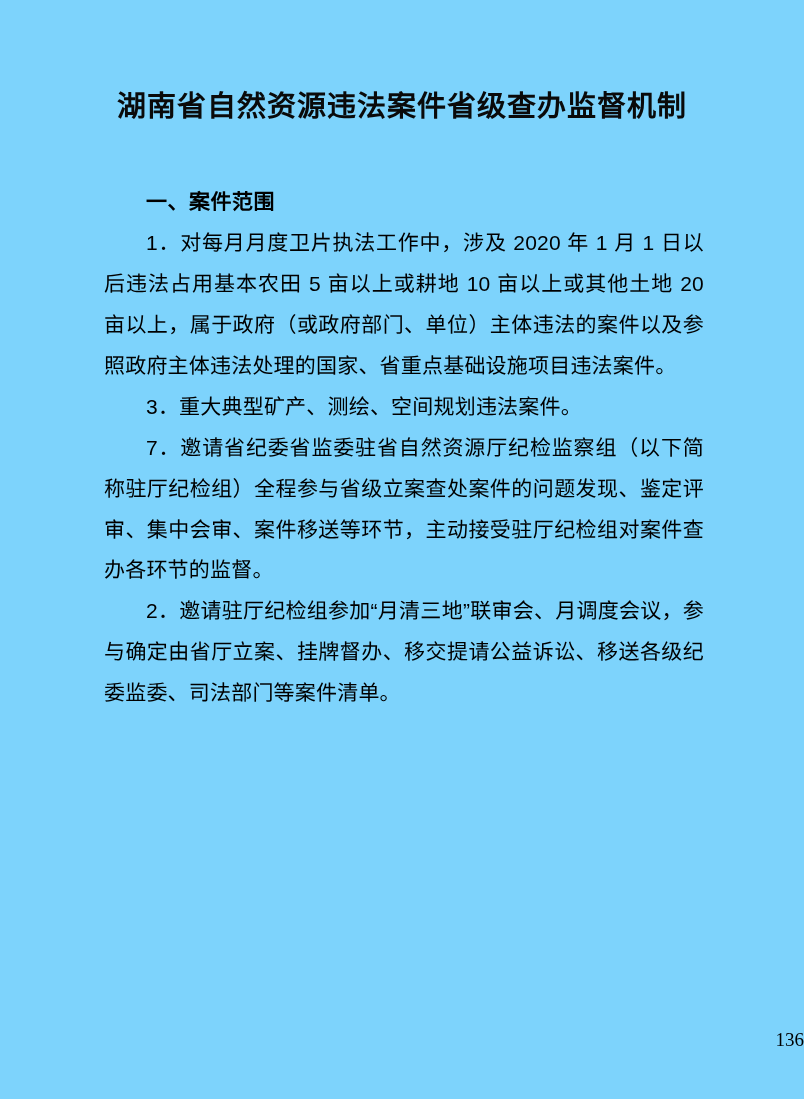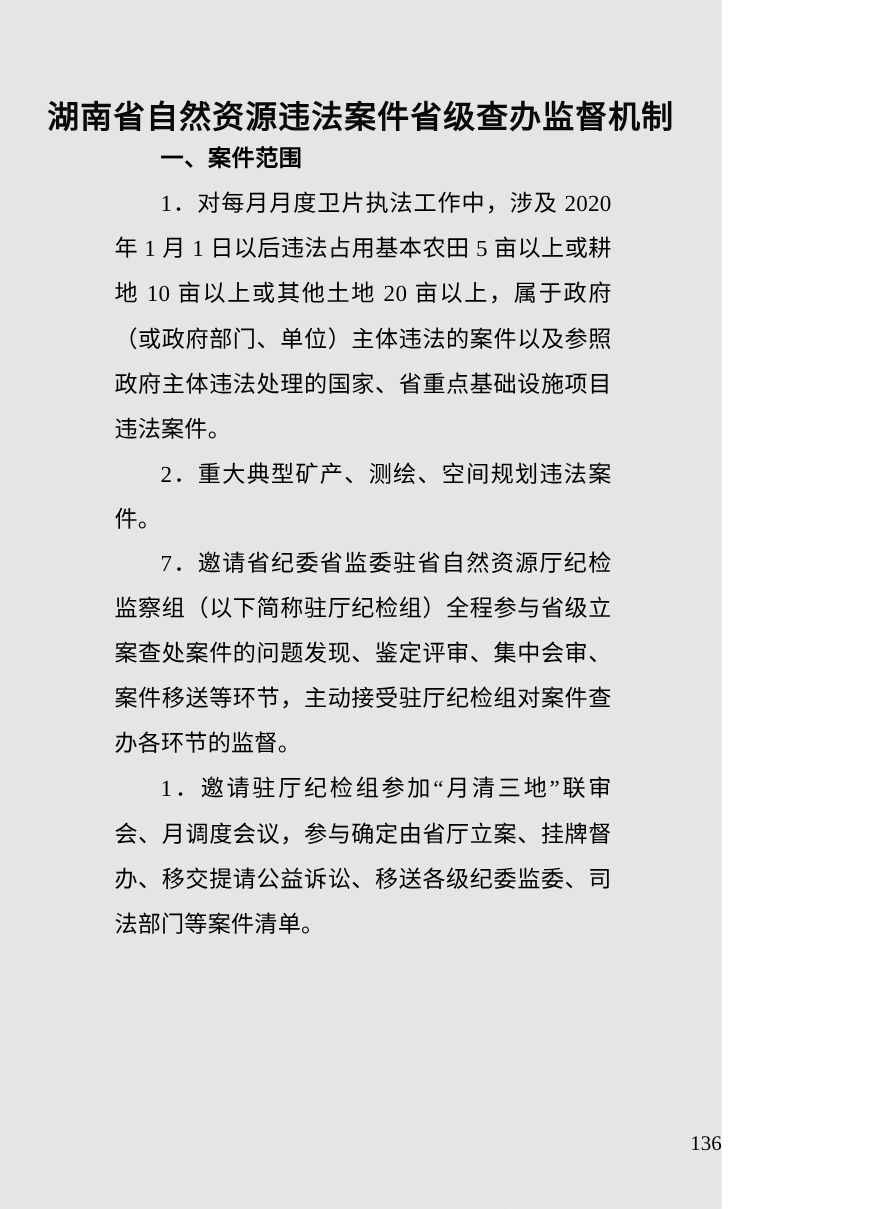--- a/index.html
+++ b/index.html
@@ -10,59 +10,60 @@
   }
   body {
     width: 804px;
     height: 1099px;
     font-family: "Liberation Serif", "DejaVu Serif", serif;
     color: #000000;
     position: relative;
     overflow: hidden;
   }
   .page {
-    width: 656px;
+    width: 804px;
     height: 1099px;
     box-sizing: border-box;
     padding: 0;
     position: relative;
-    background: #e5e5e5;
+    background: #7dd3fc;
   }
   .doc-title {
     text-align: center;
     font-size: 29px;
     font-weight: bold;
     letter-spacing: 1px;
     margin: 0;
     padding-top: 82px;
     font-family: "DejaVu Serif", "Liberation Serif", serif;
     color: #0a0a0a;
   }
   .body-block {
+    margin-top: 58px;
     padding-left: 104px;
     padding-right: 100px;
   }
   .heading {
     font-size: 21px;
     font-weight: bold;
     line-height: 1.95;
     text-indent: 42px;
     margin: 0;
     font-family: "DejaVu Serif", "Liberation Serif", serif;
     letter-spacing: 0.5px;
   }
   .para {
     font-size: 21px;
     line-height: 1.95;
     text-indent: 42px;
     margin: 0;
     text-align: justify;
     text-justify: inter-ideograph;
     letter-spacing: 0.2px;
-    font-family: Liberation Serif, serif;
+    font-family: Liberation Sans, sans-serif;
   }
   .page-number {
     position: absolute;
     bottom: 48px;
     left: 0;
     width: 100%;
     text-align: right;
     font-size: 19px;
     font-family: "Liberation Serif", "DejaVu Serif", serif;
   }
@@ -73,25 +74,25 @@
 <div class="page">
 
   <h1 class="doc-title">湖南省自然资源违法案件省级查办监督机制</h1>
 
   <div class="body-block">
 
     <p class="heading">一、案件范围</p>
 
     <p class="para">1．对每月月度卫片执法工作中，涉及 2020 年 1 月 1 日以后违法占用基本农田 5 亩以上或耕地 10 亩以上或其他土地 20 亩以上，属于政府（或政府部门、单位）主体违法的案件以及参照政府主体违法处理的国家、省重点基础设施项目违法案件。</p>
 
-    <p class="para">2．重大典型矿产、测绘、空间规划违法案件。</p>
+    <p class="para">3．重大典型矿产、测绘、空间规划违法案件。</p>
 
 
     <p class="para">7．邀请省纪委省监委驻省自然资源厅纪检监察组（以下简称驻厅纪检组）全程参与省级立案查处案件的问题发现、鉴定评审、集中会审、案件移送等环节，主动接受驻厅纪检组对案件查办各环节的监督。</p>
 
-    <p class="para">1．邀请驻厅纪检组参加“月清三地”联审会、月调度会议，参与确定由省厅立案、挂牌督办、移交提请公益诉讼、移送各级纪委监委、司法部门等案件清单。</p>
+    <p class="para">2．邀请驻厅纪检组参加“月清三地”联审会、月调度会议，参与确定由省厅立案、挂牌督办、移交提请公益诉讼、移送各级纪委监委、司法部门等案件清单。</p>
 
 
   </div>
 
   <div class="page-number">136</div>
 
 </div>
 
 </body></html>

